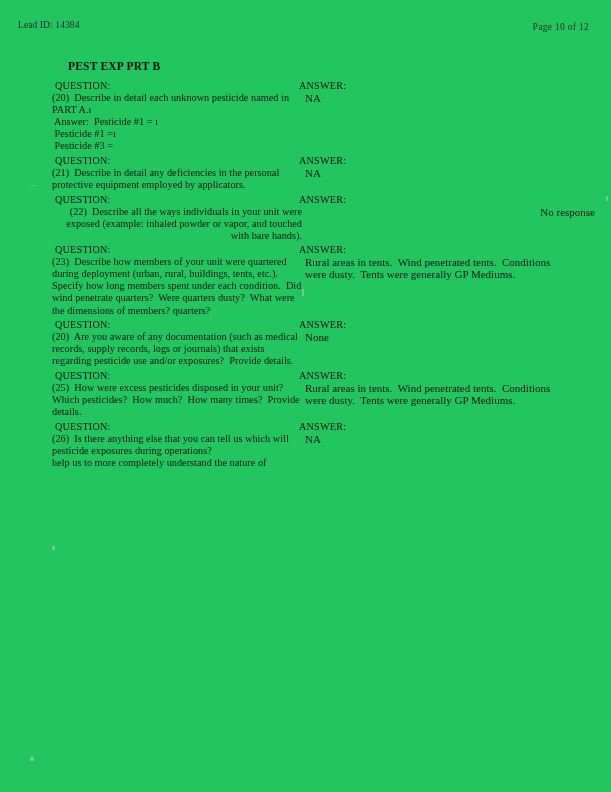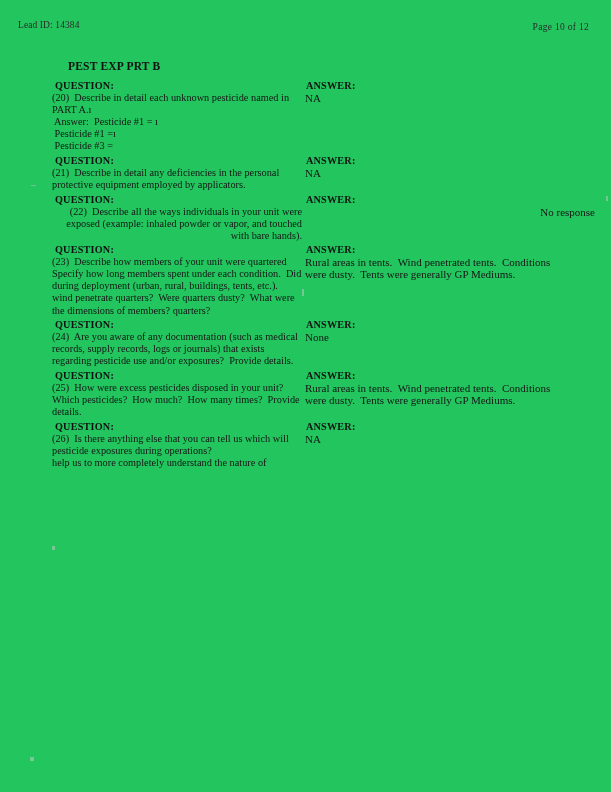--- a/index.html
+++ b/index.html
@@ -74,28 +74,28 @@
     width: 611px;
   }
   .label-row {
     position: relative;
     height: 12px;
   }
   .q-label, .a-label {
     position: absolute;
     top: 0;
     font-size: 10.2px;
-    font-weight: bold;
+    font-weight: normal;
     letter-spacing: 0.2px;
     color: #111;
     white-space: nowrap;
     text-align: center;
   }
   .q-label { left: 55px; }
-  .a-label { left: 306px; }
+  .a-label { left: 299px; }
 
   .cols {
     position: relative;
   }
   .q-col {
     position: absolute;
     left: 52px;
     top: 0;
     width: 250px;
     font-size: 10.3px;
@@ -190,39 +190,39 @@
         </div>
       </div>
       <div class="qa-block" style="position: absolute; left: 0px; top: 164.2px; width: 611px; height: 72.5px;">
         <div class="label-row">
           <div class="q-label">QUESTION:</div>
           <div class="a-label">ANSWER:</div>
         </div>
         <div class="cols" style="height: 60.5px;">
           <div class="q-col">
             <div class="qline">(23)  Describe how members of your unit were quartered</div>
+            <div class="qline">during deployment (urban, rural, buildings, tents, etc.).</div>
             <div class="qline">Specify how long members spent under each condition.  Did</div>
-            <div class="qline">during deployment (urban, rural, buildings, tents, etc.).</div>
             <div class="qline">wind penetrate quarters?  Were quarters dusty?  What were</div>
             <div class="qline">the dimensions of members? quarters?</div>
           </div>
           <div class="a-col">
             <div class="aline">Rural areas in tents.  Wind penetrated tents.  Conditions</div>
             <div class="aline">were dusty.  Tents were generally GP Mediums.</div>
           </div>
         </div>
       </div>
       <div class="qa-block" style="position: absolute; left: 0px; top: 239.1px; width: 611px; height: 48.3px;">
         <div class="label-row">
           <div class="q-label">QUESTION:</div>
           <div class="a-label">ANSWER:</div>
         </div>
         <div class="cols" style="height: 36.3px;">
           <div class="q-col">
-            <div class="qline">(24)  Are you aware of any documentation (such as medical</div>
+            <div class="qline">(20)  Are you aware of any documentation (such as medical</div>
             <div class="qline">records, supply records, logs or journals) that exists</div>
             <div class="qline">regarding pesticide use and/or exposures?  Provide details.</div>
           </div>
           <div class="a-col">
             <div class="aline">None</div>
           </div>
         </div>
       </div>
       <div class="qa-block" style="position: absolute; left: 0px; top: 289.8px; width: 611px; height: 48.3px;">
         <div class="label-row">

